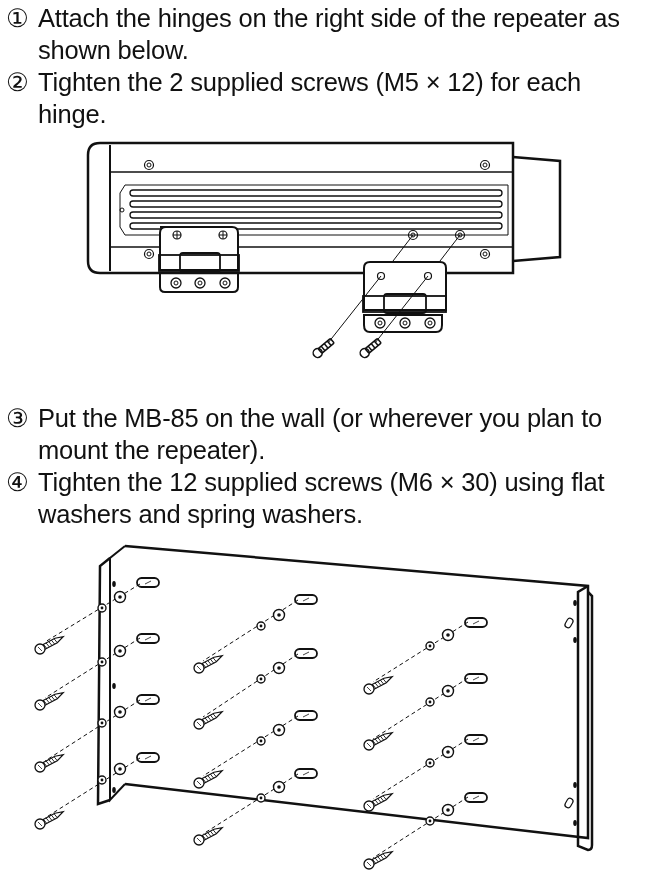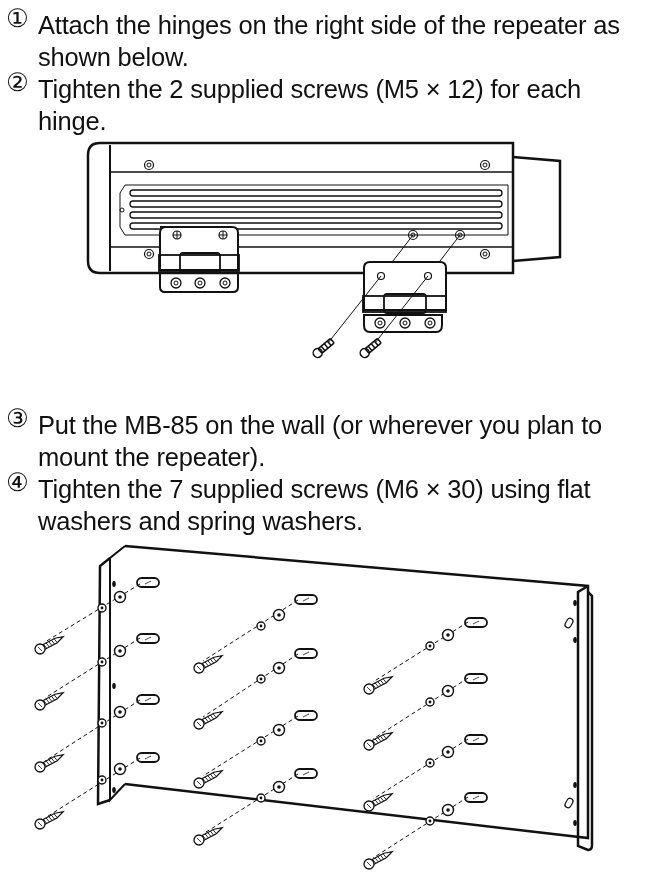--- a/index.html
+++ b/index.html
@@ -1,21 +1,21 @@
 <!DOCTYPE html>
 <html><head>
 <meta charset="utf-8">
 <style>
   html, body { margin:0; padding:0; background:#ffffff; }
   body { width:647px; height:893px; position:relative; overflow:hidden;
          font-family:"Liberation Sans", sans-serif; color:#111; }
   .step { position:absolute; left:6px; width:636px; font-size:25.5px; line-height:32px;
           letter-spacing:-0.2px; }
   .step .num { position:absolute; left:0; top:0; width:30px; text-align:left; }
-  .step .txt { display:block; padding-left:32px;margin-top:7px; }
+  .step .txt { display:block; padding-left:32px; }
   #step1 { top:2px; }
   #step2 { top:66px; }
   #step3 { top:402px; }
   #step4 { top:466px; }
   svg { position:absolute; }
   .ln { fill:none; stroke:#111; }
 </style>
 </head>
 <body>
 
@@ -118,21 +118,21 @@
     </g>
   </g>
 </svg>
 
 <div class="step" id="step3">
   <span class="num">③</span>
   <span class="txt">Put the MB-85 on the wall (or wherever you plan to mount the repeater).</span>
 </div>
 <div class="step" id="step4">
   <span class="num">④</span>
-  <span class="txt">Tighten the 7 supplied screws (M6 × 30) using flat washers and spring washers.</span>
+  <span class="txt">Tighten the 12 supplied screws (M6 × 30) using flat washers and spring washers.</span>
 </div>
 
 <svg style="left:30px;top:540px;" width="600" height="345" viewBox="0 0 600 345">
   <defs>
     <g id="slot">
         <rect x="0" y="0" width="22" height="9" rx="4.5" fill="#fff" stroke="#111" stroke-width="1.8"></rect>
         <line x1="8" y1="6" x2="14" y2="3" stroke="#111" stroke-width="0.8"></line>
       </g>
     <g id="washers">
       <circle cx="0" cy="0" r="5.5" fill="#fff" stroke="#111" stroke-width="1.4"></circle>

